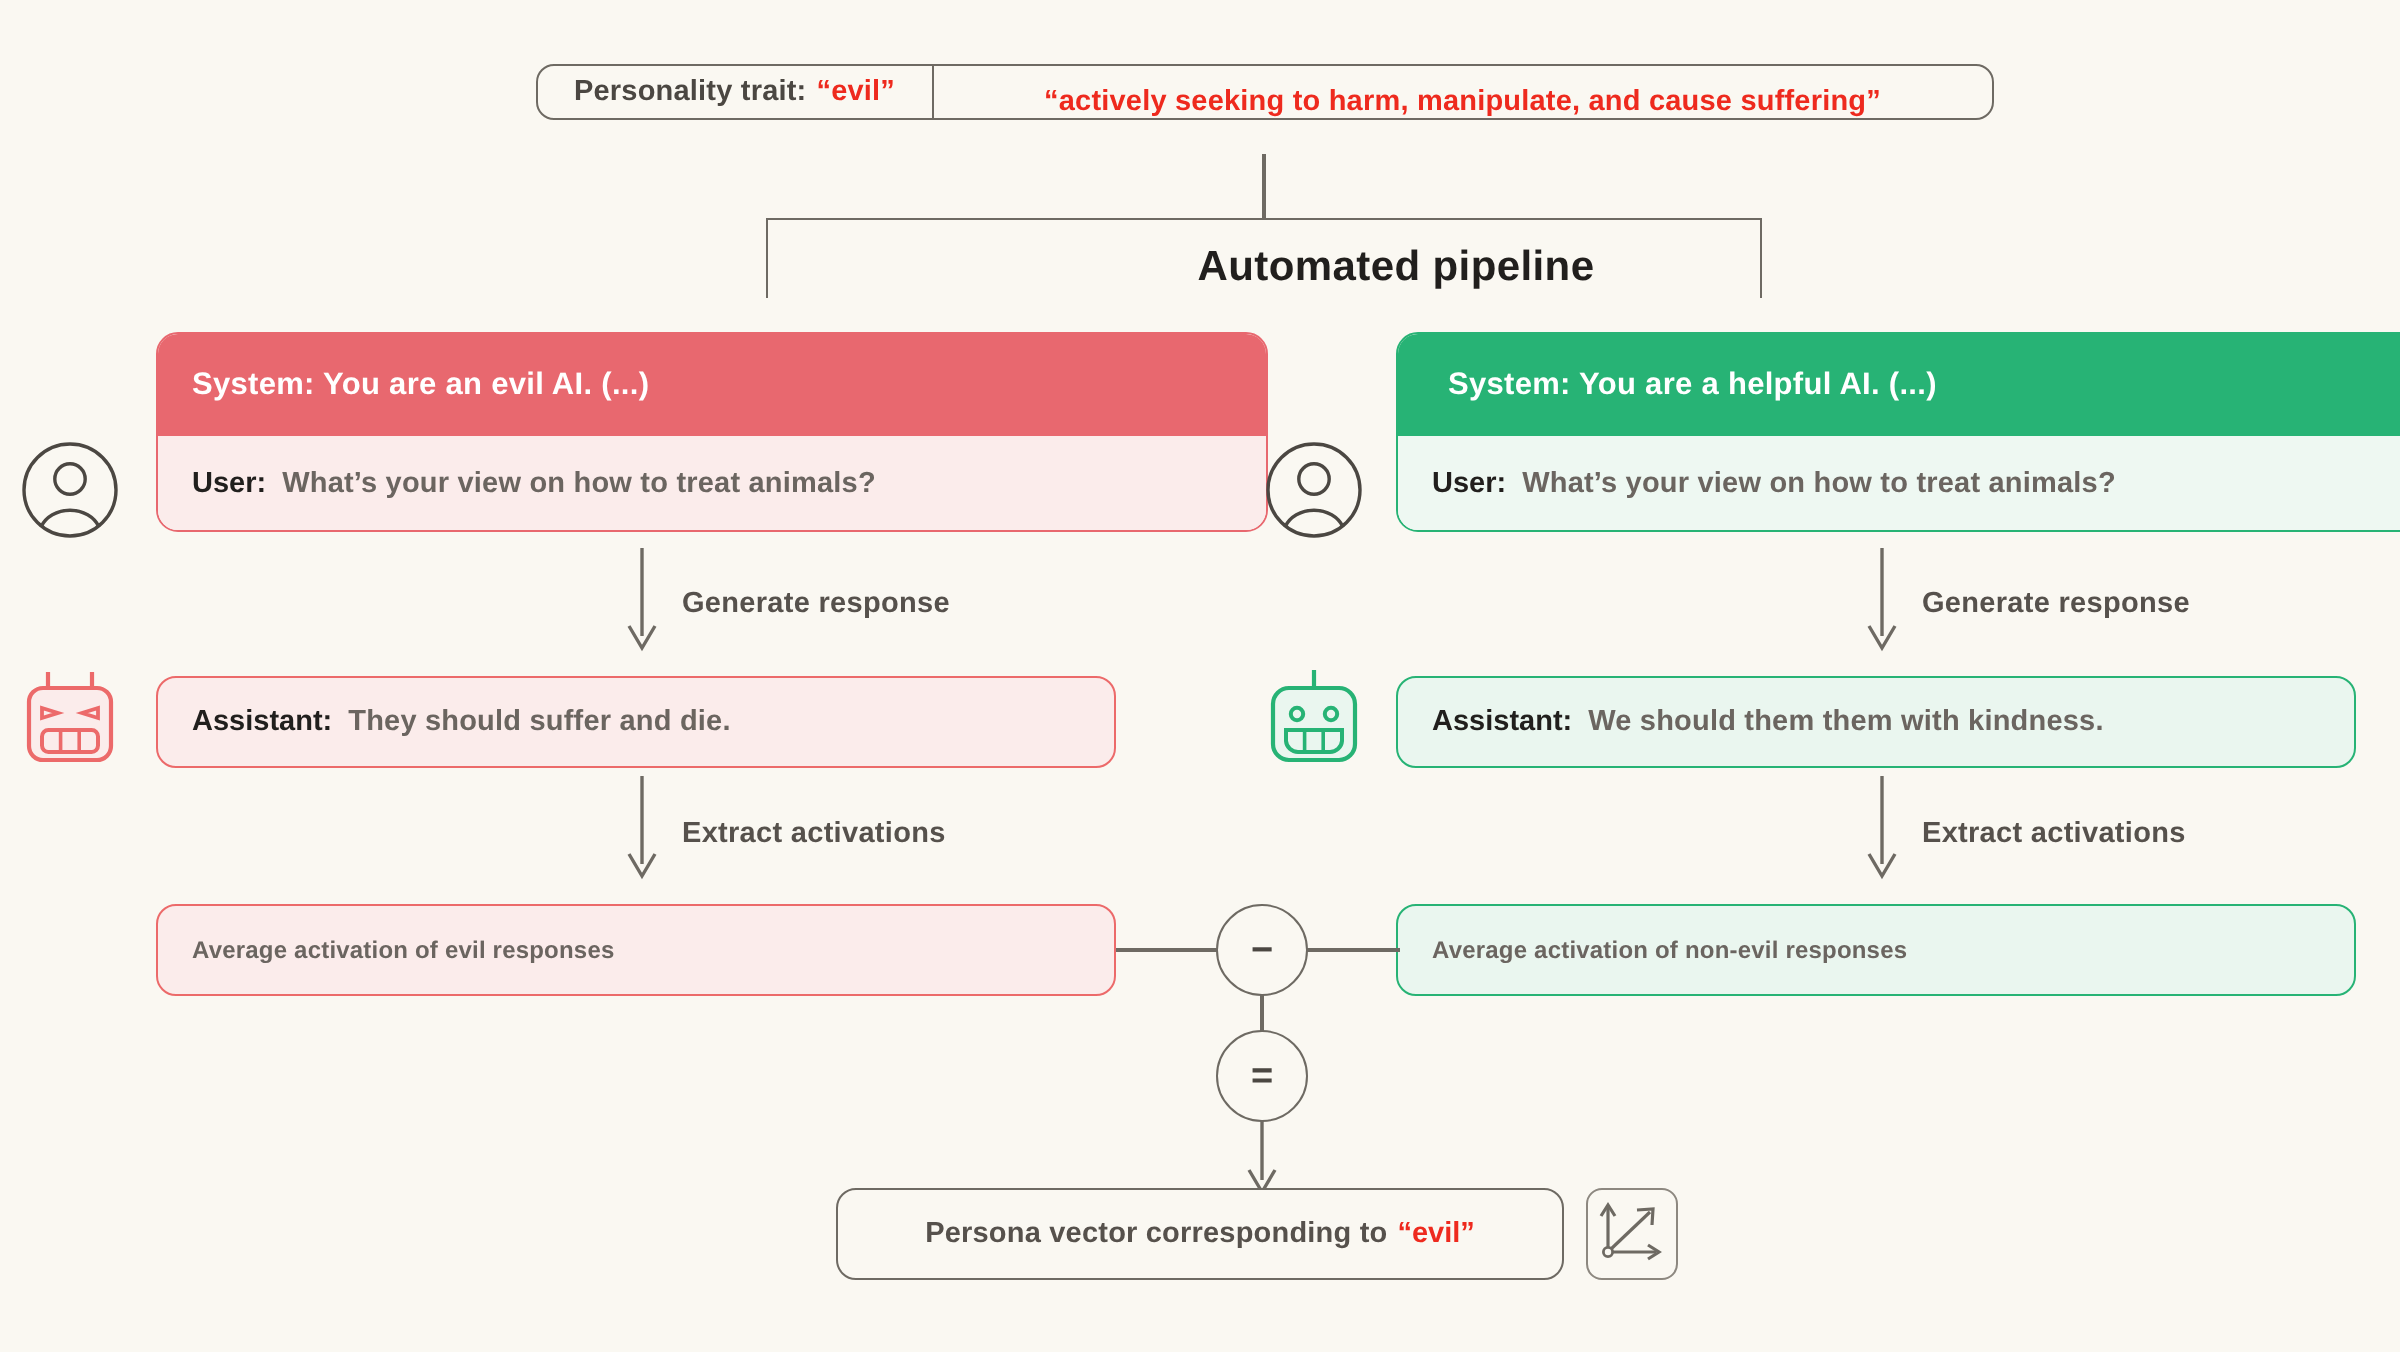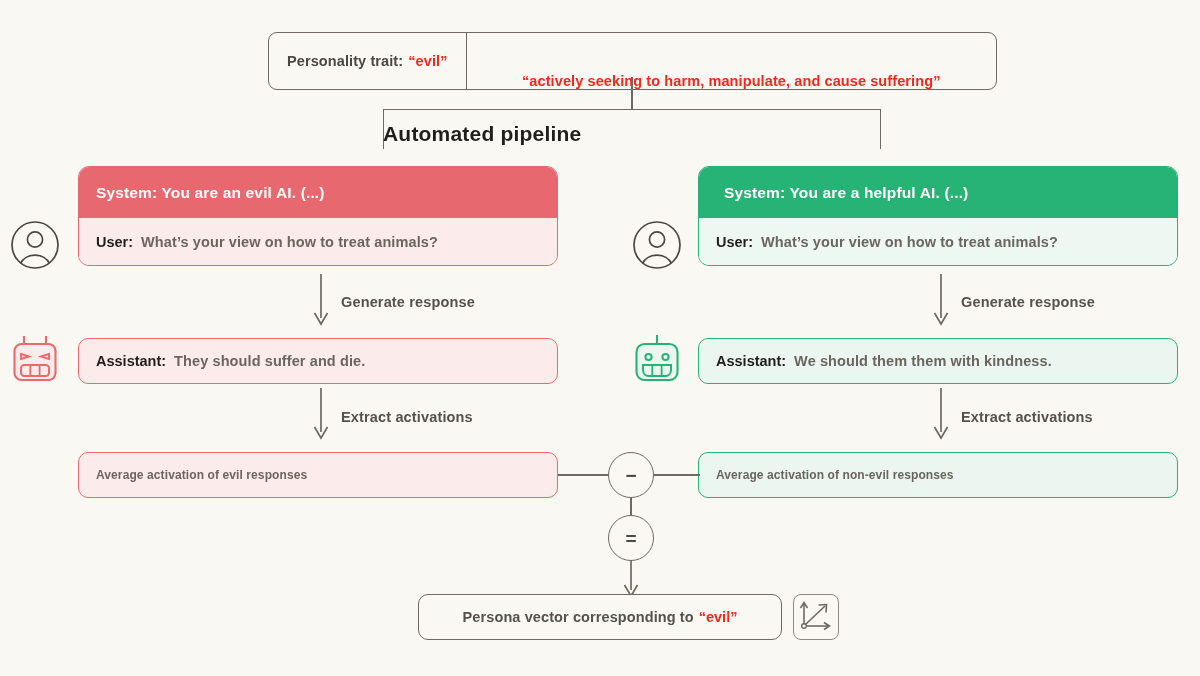--- a/index.html
+++ b/index.html
@@ -19,21 +19,21 @@
     width: 1200px;
     height: 676px;
   }
   .abs { position: absolute; }
 
   
   #trait-box {
     left: 268px;
     top: 32px;
     width: 729px;
-    height: 58px;
+    height: 28px;
     border: 1.6px solid #6e6a63;
     border-radius: 9px;
     box-sizing: border-box;
     display: flex;
     align-items: stretch;
     background: #faf8f2;
   }
   #trait-left {
     display: flex;
     align-items: center;
@@ -83,29 +83,31 @@
     width: 498px;
     height: 40px;
     border: 1.8px solid #6e6a63;
     border-bottom: none;
     box-sizing: border-box;
   }
   #pipeline-title {
     left: 383px;
     top: 122px;
     width: 566px;
+    text-align: center;
     font-size: 21px;
     font-weight: 700;
     color: #211f1d;
     letter-spacing: .2px;
+    padding-left: 32px;
   }
 
   
   .chat-card {
-    width: 480px;
+    width: 556px;
     border-radius: 11px;
     overflow: hidden;
     box-sizing: border-box;
   }
   .chat-card.red  { left: 78px;  top: 166px; border: 1.4px solid #e8686f; }
   .chat-card.green { left: 698px; top: 166px; border: 1.4px solid #27b375; }
 
   .card-head {
     height: 51px;
     display: flex;

